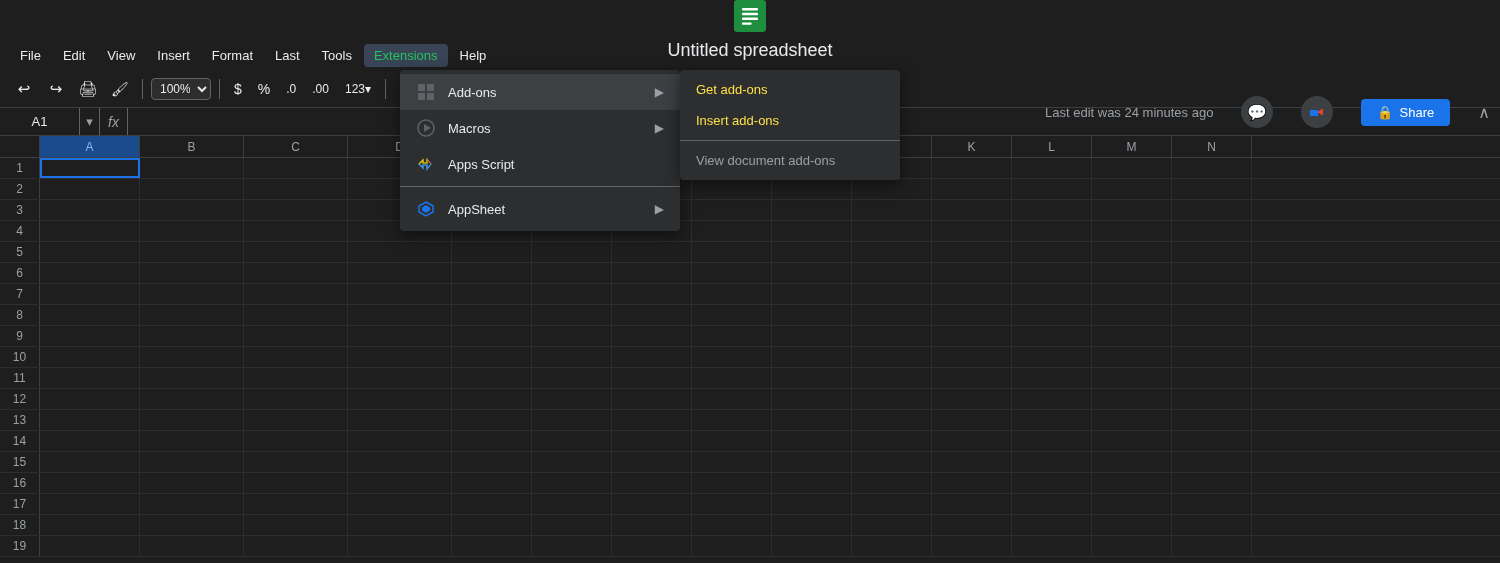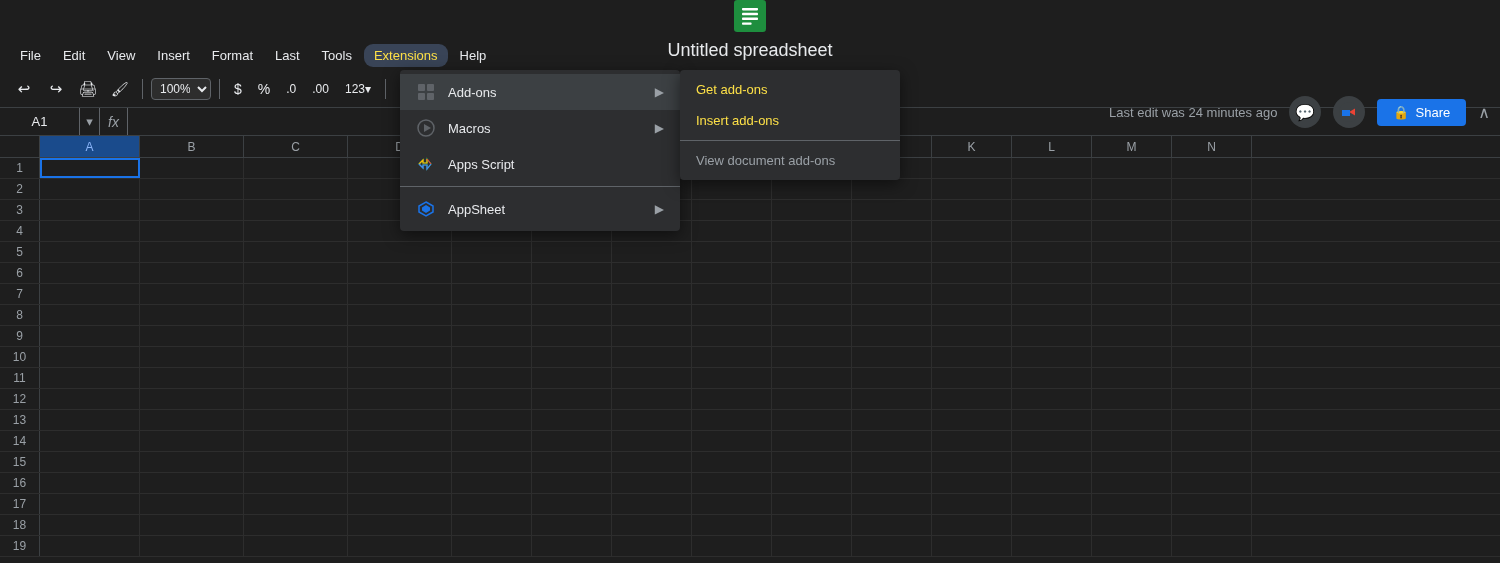--- a/index.html
+++ b/index.html
@@ -74,22 +74,21 @@
     .menu-item {
       padding: 4px 10px;
       cursor: pointer;
       border-radius: 4px;
       font-size: 13px;
       color: #e8eaed;
       white-space: nowrap;
     }
     .menu-item.active {
       background: #394457;
-      color: #fde047;
-      border-radius: 9px;
+      color: #22c55e;
     }
 
     
     #toolbar {
       display: flex;
       align-items: center;
       background: #1e1e1e;
       height: 38px;
       padding: 0 10px;
       gap: 4px;
@@ -316,21 +315,21 @@
       <rect x="10" y="22" width="20" height="3" fill="white" rx="1"></rect>
       <rect x="10" y="28" width="12" height="3" fill="white" rx="1"></rect>
     </svg>
   </div>
   <span id="doc-title" style="font-size:18px;color:#e8eaed;font-weight:400;">Untitled spreadsheet</span>
   <div id="title-icons" style="display:flex;gap:8px;align-items:center;color:#9aa0a6;">
     <span style="font-size:16px;cursor:pointer;">☆</span>
     <span style="font-size:14px;cursor:pointer;">⊡</span>
     <span style="font-size:14px;cursor:pointer;">☁</span>
   </div>
-  <div id="header-right" style="margin-left:auto;display:flex;gap:12px;">
+  <div id="header-right" style="margin-left:auto;display:flex;gap:28px;">
     <span id="last-edit" style="color:#9aa0a6;font-size:13px;">Last edit was 24 minutes ago</span>
     <div style="width:32px;height:32px;border-radius:50%;background:#3c4043;display:flex;align-items:center;justify-content:center;cursor:pointer;color:#9aa0a6;font-size:16px;">💬</div>
     <div style="width:32px;height:32px;border-radius:50%;background:#3c4043;display:flex;align-items:center;justify-content:center;cursor:pointer;">
       <svg width="20" height="20" viewBox="0 0 20 20">
         <circle cx="10" cy="10" r="10" fill="#3c4043"></circle>
         <path d="M3 8h8v6H3z" fill="#1a73e8" rx="1"></path>
         <path d="M11 9.5l5-3v7l-5-3z" fill="#ea4335"></path>
       </svg>
     </div>
     <button id="share-btn" style="background:#1a73e8;color:white;border:none;border-radius:4px;padding:6px 16px;font-size:13px;cursor:pointer;display:flex;align-items:center;gap:6px;font-weight:500;">

